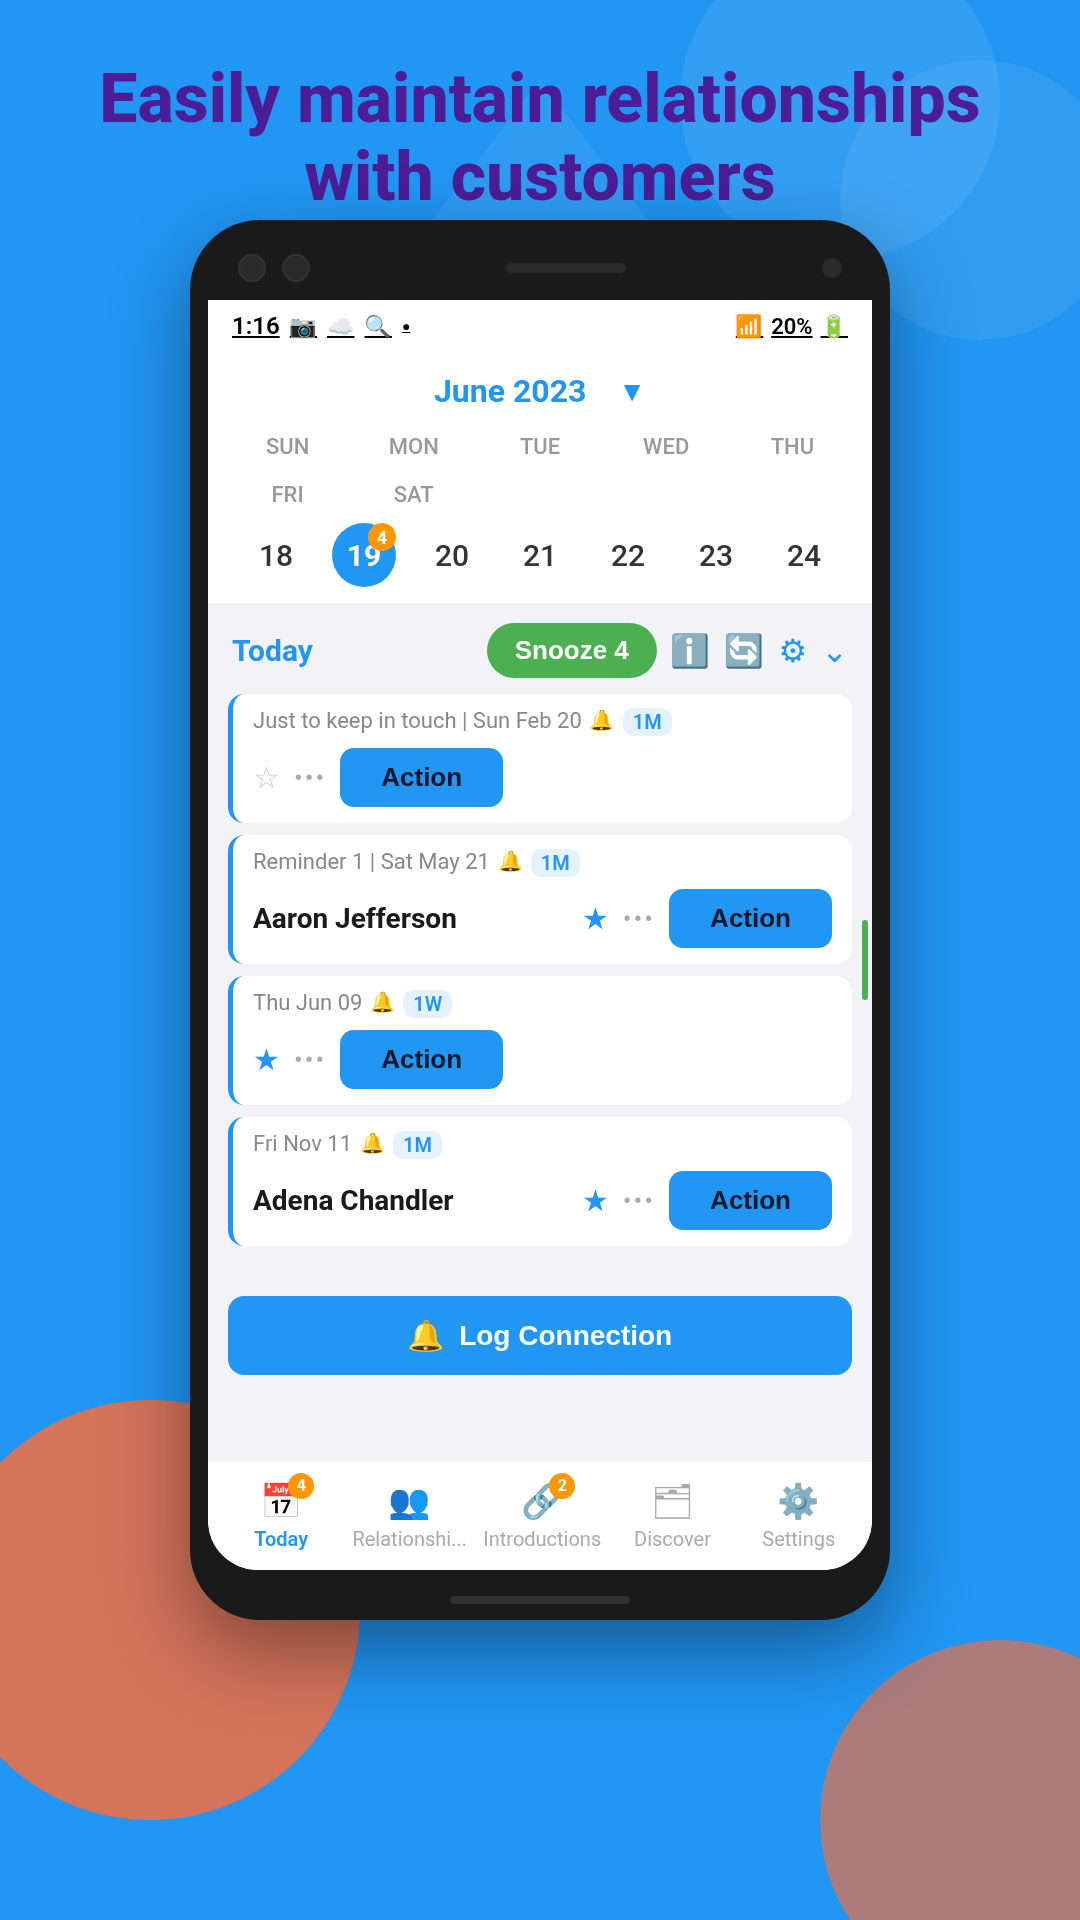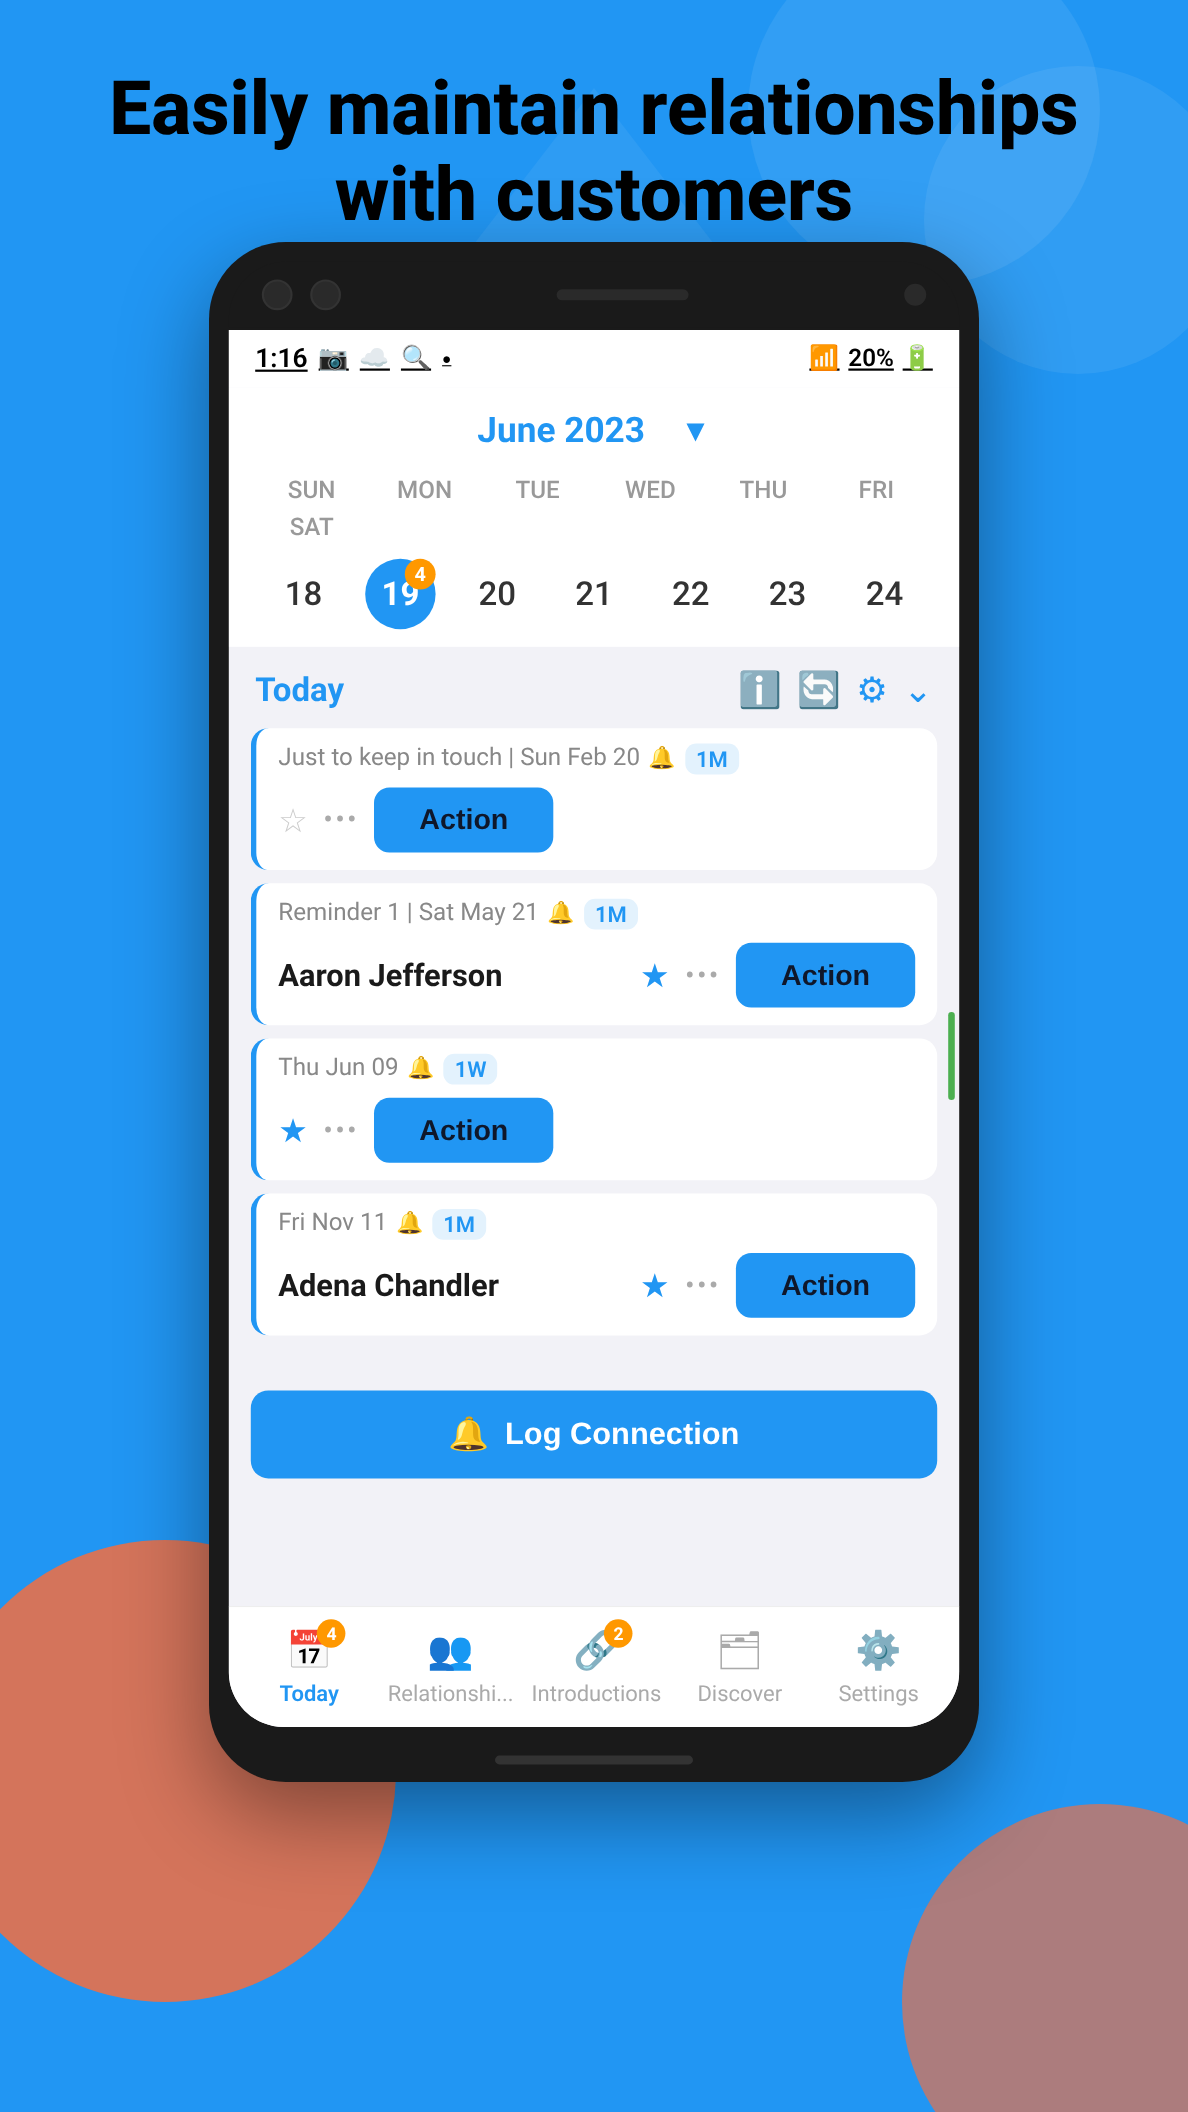--- a/index.html
+++ b/index.html
@@ -64,21 +64,21 @@
       opacity: 0.7;
     }
 
     
     .hero-text {
       position: absolute;
       top: 60px;
       left: 0;
       right: 0;
       text-align: center;
-      color: #000000;
+      color: #4c1d95;
       font-size: 68px;
       font-weight: 800;
       line-height: 1.15;
       padding: 0 60px;
       z-index: 10;
     }
 
     
     .phone-frame {
       position: absolute;
@@ -179,23 +179,24 @@
       color: #2196F3;
     }
     .chevron-down {
       color: #2196F3;
       font-size: 28px;
     }
 
     
     .day-headers {
       display: grid;
-      grid-template-columns: repeat(6, 1fr);
+      grid-template-columns: repeat(5, 1fr);
       text-align: center;
       margin-bottom: 12px;
+      gap: 15px;
     }
     .day-header {
       font-size: 22px;
       color: #999;
       font-weight: 500;
       padding: 4px 0;
     }
 
     
     .date-row {
@@ -504,20 +505,21 @@
           <div class="date-cell">
             <div class="date-num">24</div>
           </div>
         </div>
       </div>
 
       <div class="scrollable-area">
 
         <div class="today-toolbar">
           <span class="today-label">Today</span>
+          <button class="snooze-btn">Snooze 4</button>
           <span class="toolbar-icon">ℹ️</span>
           <span class="toolbar-icon">🔄</span>
           <span class="toolbar-icon">⚙</span>
           <span class="toolbar-icon">⌄</span>
         </div>
 
         <div class="contacts-list">
 
           <div class="contact-card">
             <div class="card-meta">

